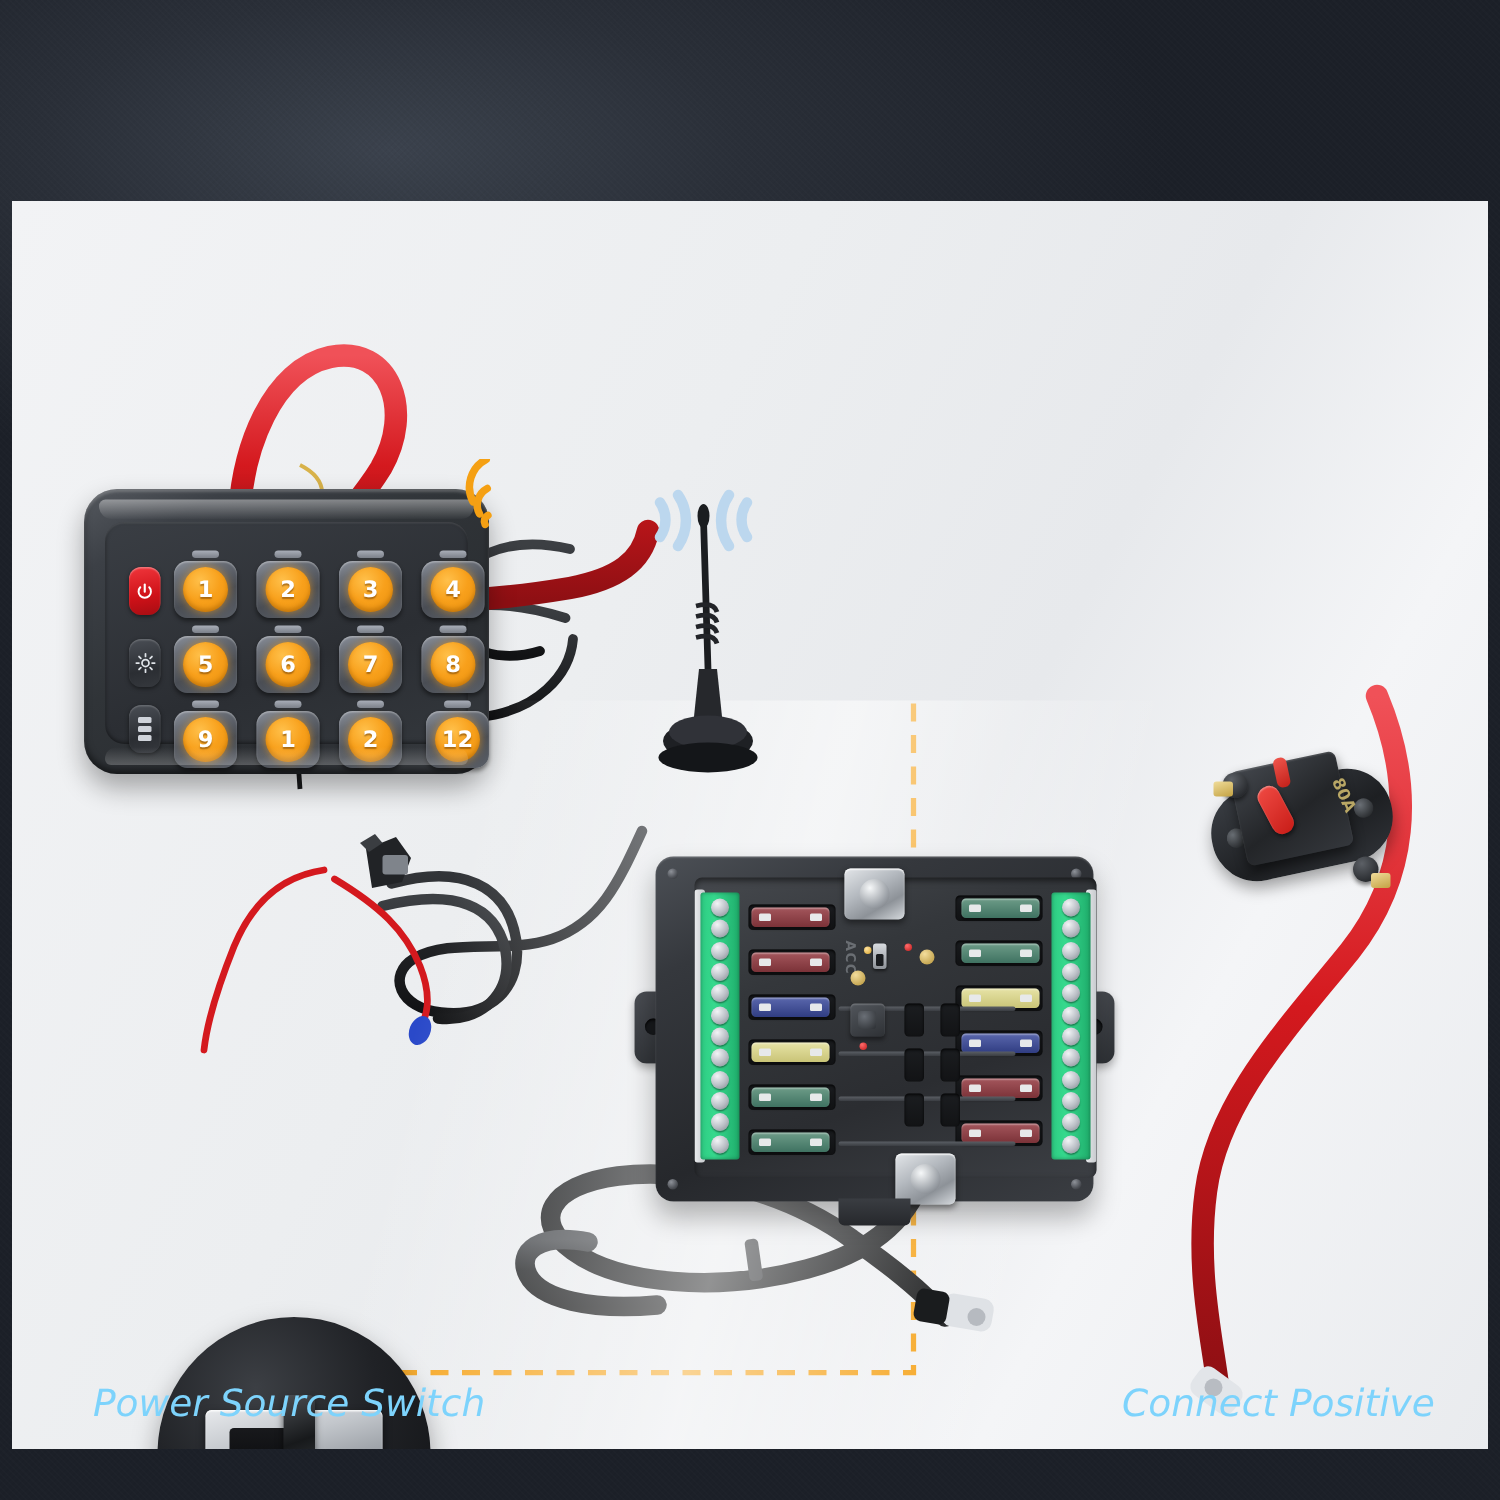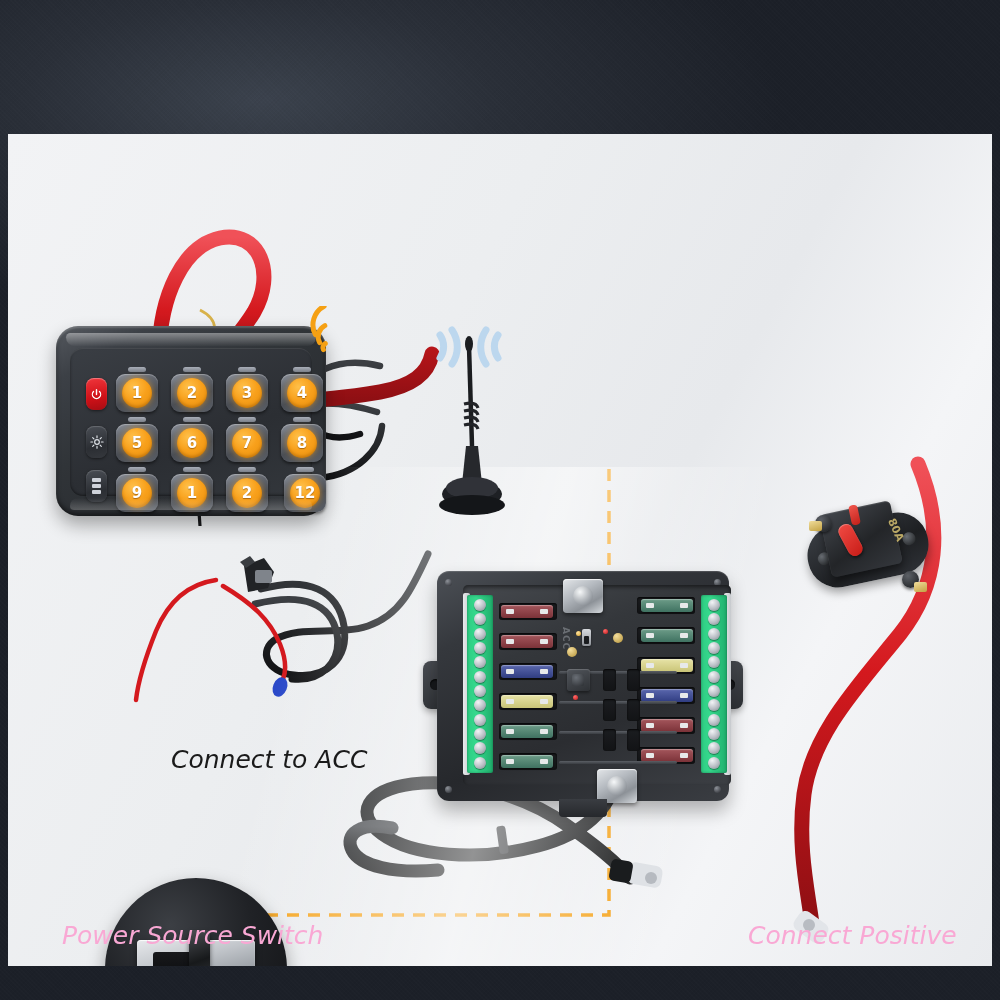--- a/index.html
+++ b/index.html
@@ -62,21 +62,21 @@
   }
 
   
   .lbl{
     position:absolute;color:#1a1a1a;font-style:italic;
     font-family:"DejaVu Sans", sans-serif;white-space:nowrap;
   }
   .lbl-breaker{left:730px;top:322px;font-size:23px;}
   .lbl-acc{left:163px;top:611px;font-size:25px;}
   .caption{
-    position:absolute;top:921px;color:#f9a8d4;font-size:25px;font-style:italic;
+    position:absolute;top:921px;color:#7dd3fc;font-size:25px;font-style:italic;
     font-family:"DejaVu Sans", sans-serif;white-space:nowrap;
   }
   .cap1{left:62px;} .cap2{left:421px;} .cap3{left:748px;}
 
   
   .panel{
     position:absolute;left:48px;top:192px;width:270px;height:190px;
     border-radius:22px;
     background:linear-gradient(150deg,#55595f 0%,#3c4046 16%,#303438 42%,#2a2d31 70%,#3a3e43 100%);
     box-shadow:0 9px 18px rgba(0,0,0,.32), inset 0 2px 2px rgba(255,255,255,.22),
@@ -681,19 +681,18 @@
     <div class="psw">
       <div class="psw-circle"></div>
       <div class="psw-sw">
         <div class="psw-win"></div>
         <div class="psw-lever"></div>
 
       </div>
 
     </div>
 
-    <div class="lbl lbl-acc">Connect to ACC</div>
   </div>
 
   <div class="caption cap1">Power Source Switch</div>
   <div class="caption cap3">Connect Positive</div>
 
 </div>
 
 </body></html>

